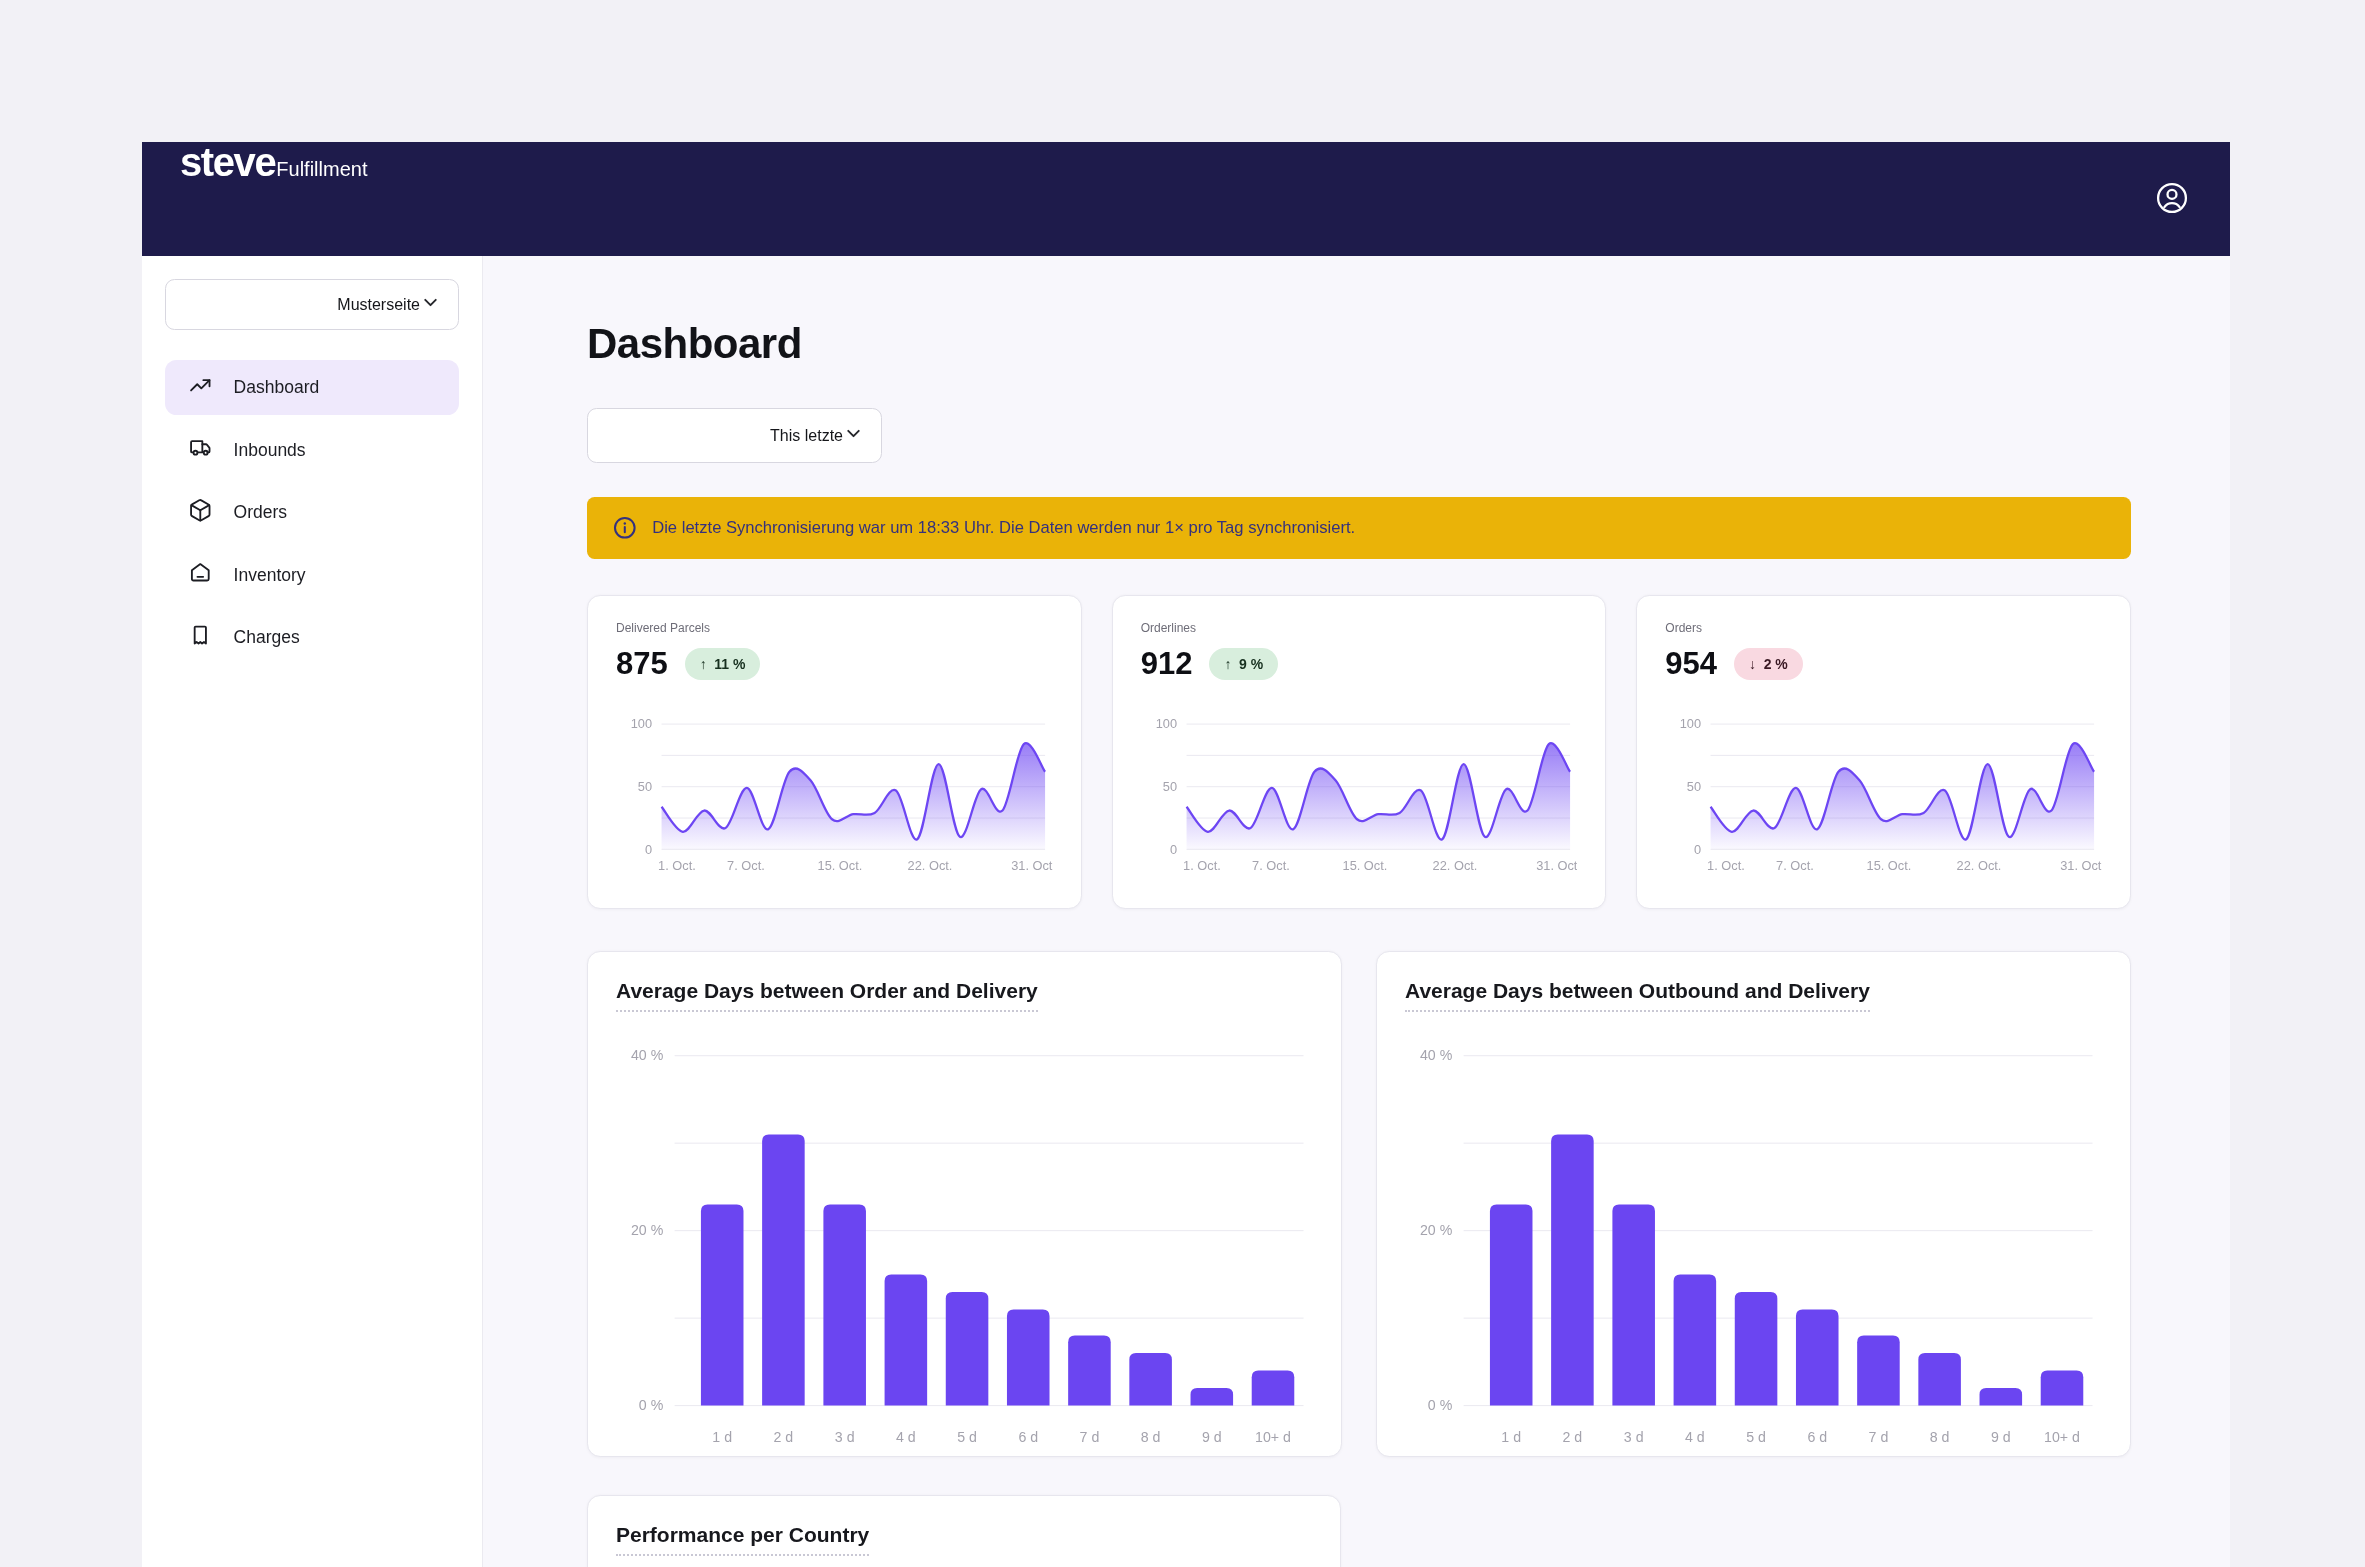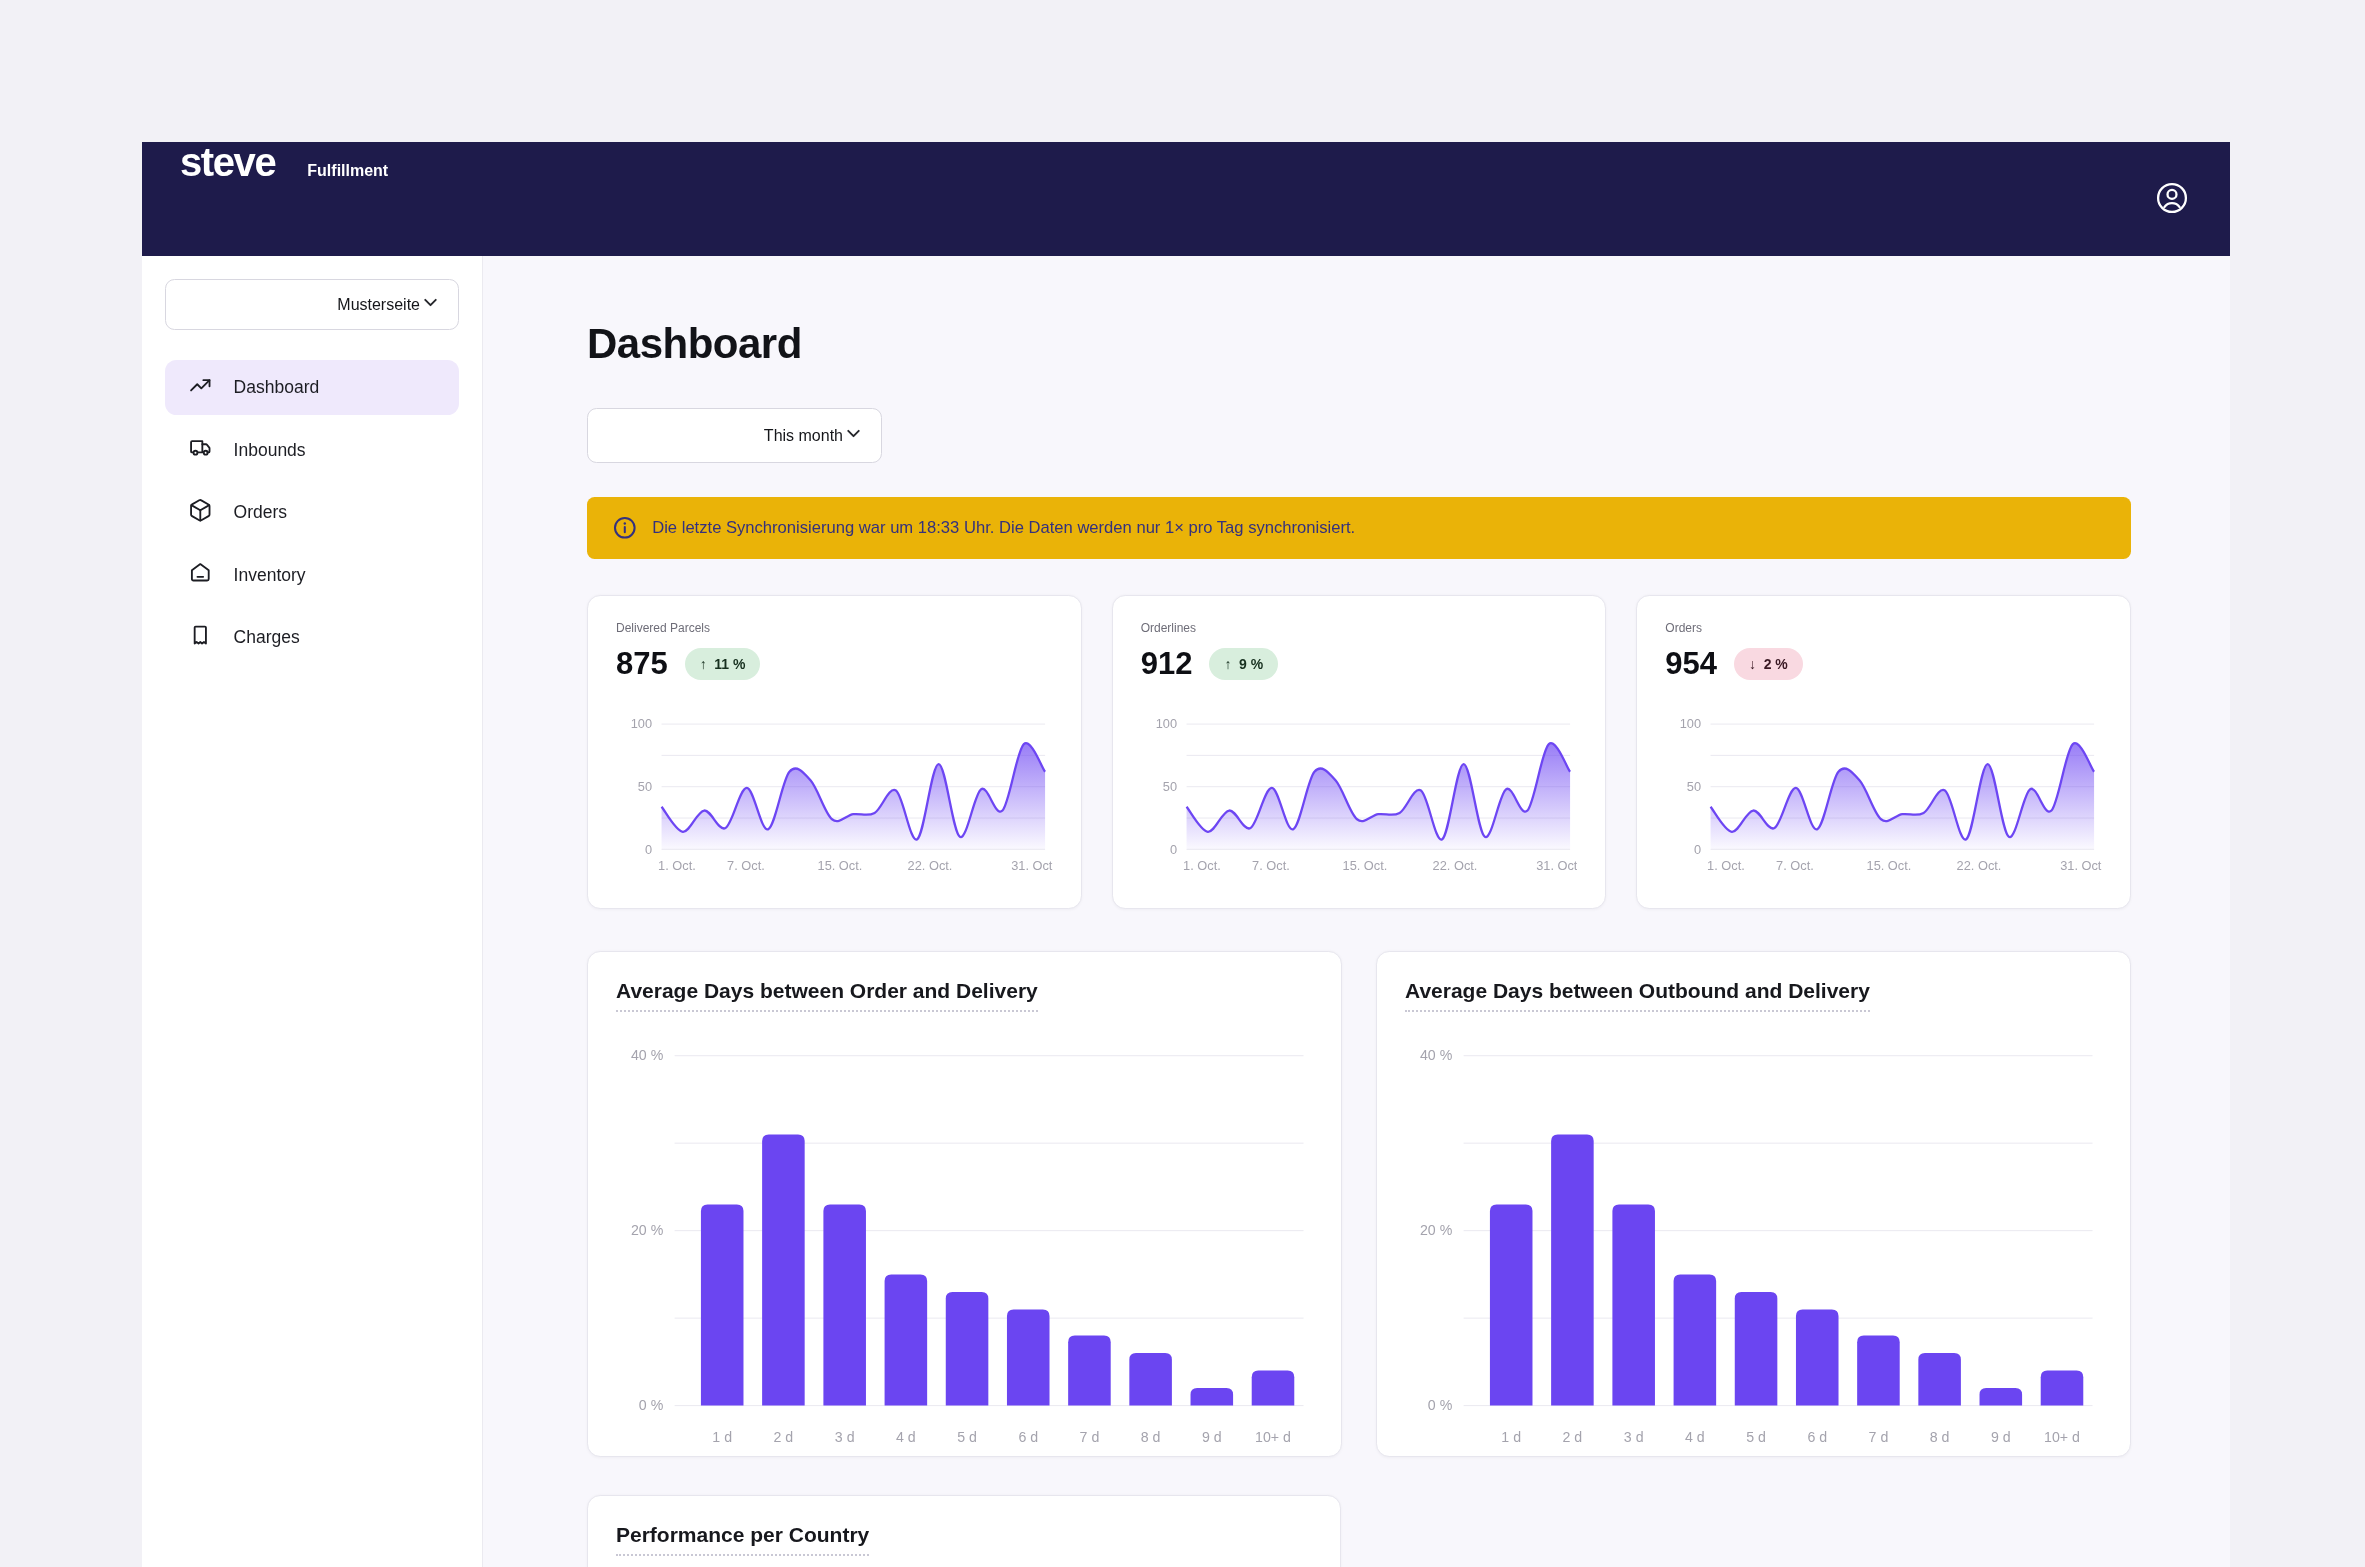--- a/index.html
+++ b/index.html
@@ -20,21 +20,21 @@
   .topbar {
     height:114px; background:#1e1b4b;
     display:flex; justify-content:space-between;
     padding:0 38px;
   }
   .brand { display:flex; align-items:baseline; cursor:pointer; }
   .logo-text {
     color:#fff; font-size:40px; font-weight:800; letter-spacing:-1.4px;
     line-height:1;
   }
-  .product-name { color:#fff; font-size:16px; font-weight:700; margin-left:32px; }
+  .product-name { color:#fff; font-size:20px; font-weight:400; margin-left:1px; }
   .avatar-btn { background:none; border:none; cursor:pointer; display:flex; align-items:center; }
   
   .body-row { display:flex; height:1327px; }
   .sidebar {
     width:341px; background:#ffffff; border-right:0.9px solid #ebeaf0;
     padding:23px; flex-shrink:0;
   }
   .select-box {
     width:100%; height:51px; background:#fff;
     border:0.9px solid #d8d7e0; border-radius:9.5px;
@@ -166,21 +166,21 @@
           </span>
           <span>Charges</span>
         </div>
       </nav>
     </aside>
 
     <main class="content">
       <h1 class="page-title">Dashboard</h1>
 
       <div class="select-box period-select">
-        <span>This month</span>
+        <span>This letzte</span>
         <span>
           <svg width="21" height="21" viewBox="0 0 24 24" fill="none" stroke="#25262b" stroke-width="2.2" stroke-linecap="round" stroke-linejoin="round">
               <path d="m6 9 6 6 6-6"></path>
             </svg>
         </span>
       </div>
 
       <div class="info-banner">
         <span style="display:flex;">
           <svg width="25.6" height="25.6" viewBox="0 0 24 24" fill="none" stroke="#34317e" stroke-width="1.9" stroke-linecap="round">

